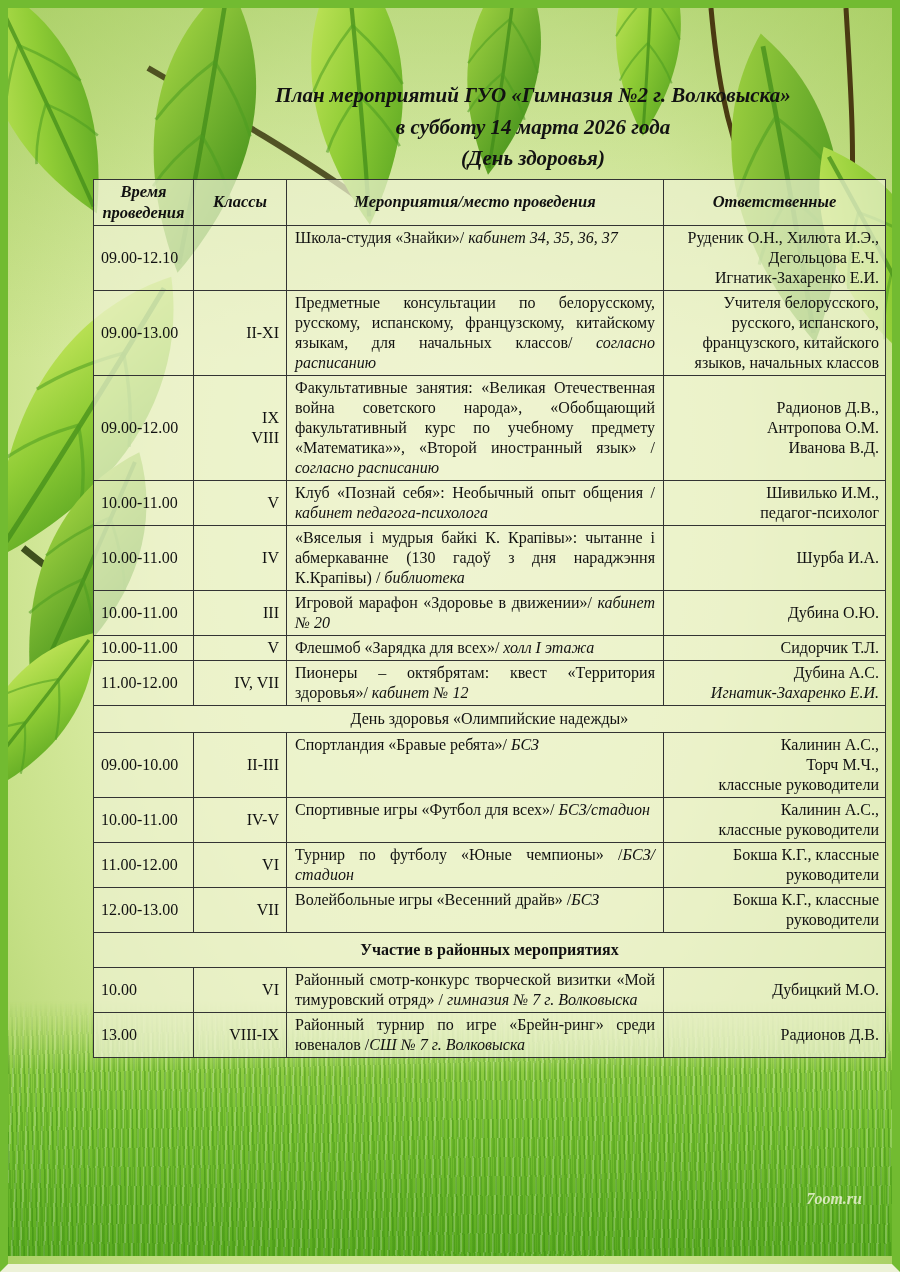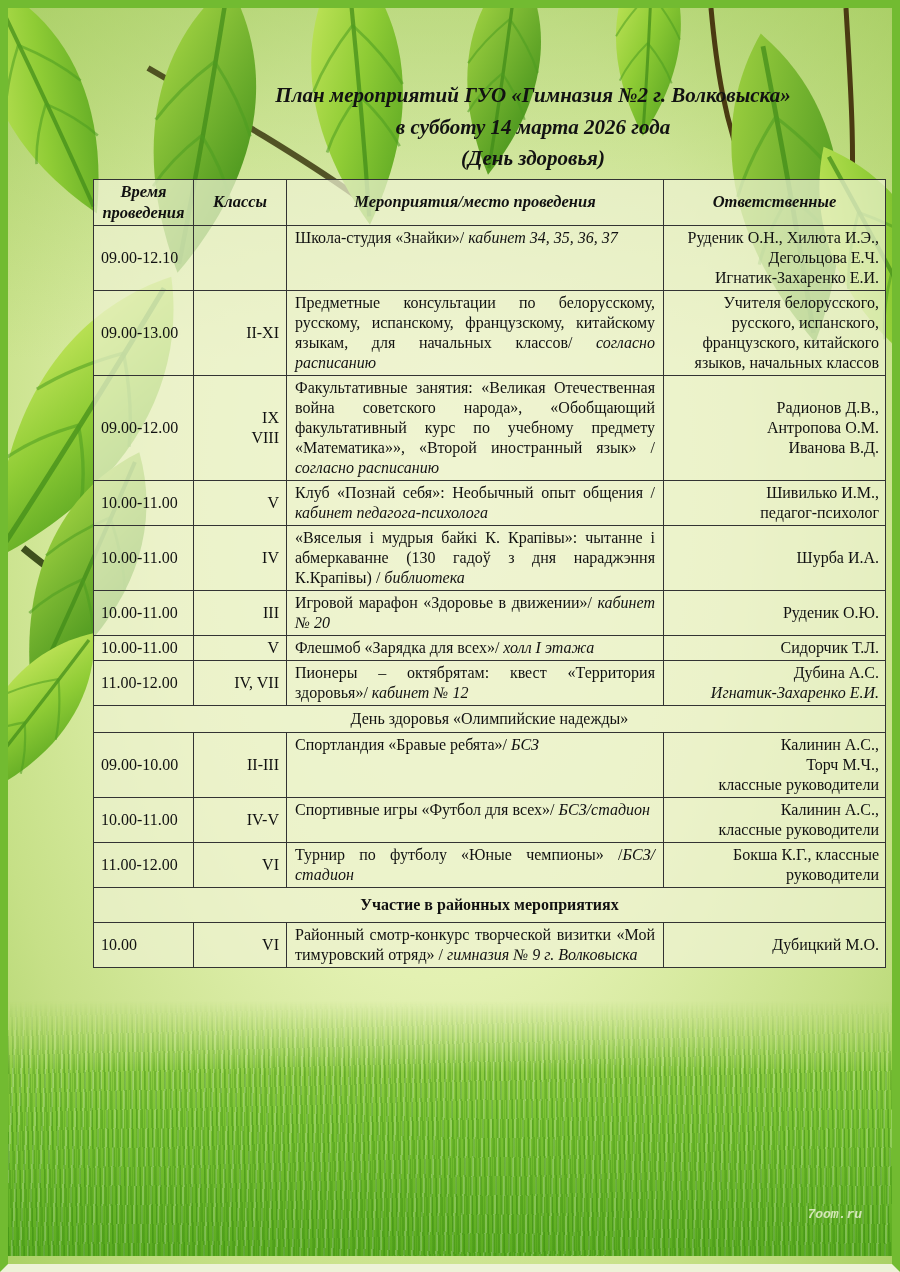--- a/index.html
+++ b/index.html
@@ -50,23 +50,23 @@
     font-size:16.5px;padding:2px 4px;
   }
   td.time{text-align:left;vertical-align:middle;white-space:nowrap;}
   td.classes{text-align:right;vertical-align:middle;white-space:pre-line;}
   td.event{text-align:justify;vertical-align:top;padding:2px 8px;}
   td.resp{text-align:right;vertical-align:middle;padding:2px 6px;}
   td.section{text-align:center;padding:3px;}
   td.section.bold{font-weight:bold;padding:7px;}
   .it{font-style:italic;}
   .watermark{
-    position:absolute;right:30px;bottom:42px;z-index:3;
-    font-family:Liberation Mono, monospace;
-    font-weight:bold;font-size:13px;font-style:italic;
+    position:absolute;right:30px;bottom:56px;z-index:3;
+    font-family:Liberation Serif, serif;
+    font-weight:bold;font-size:16px;font-style:italic;
     color:var(--watermark,#f2f5dd);opacity:0.8;
   }
 </style>
 </head>
 <body>
 
 <div id="page">
 
   <svg class="deco" width="900" height="1272" viewBox="0 0 900 1272" aria-hidden="true">
     <defs>
@@ -169,21 +169,21 @@
           <td class="event"><span>«Вяселыя і мудрыя байкі К. Крапівы»: чытанне і абмеркаванне (130 гадоў з дня нараджэння К.Крапівы) / </span><span class="it">библиотека</span></td>
           <td class="resp">
             <div>Шурба И.А.</div>
           </td>
         </tr>
         <tr>
           <td class="time">10.00-11.00</td>
           <td class="classes">III</td>
           <td class="event"><span>Игровой марафон «Здоровье в движении»/ </span><span class="it">кабинет № 20</span></td>
           <td class="resp">
-            <div>Руденик О.Ю.</div>
+            <div>Дубина О.Ю.</div>
           </td>
         </tr>
         <tr>
           <td class="time">10.00-11.00</td>
           <td class="classes">V</td>
           <td class="event"><span>Флешмоб «Зарядка для всех»/ </span><span class="it">холл I этажа</span></td>
           <td class="resp">
             <div>Сидорчик Т.Л.</div>
           </td>
         </tr>
@@ -220,27 +220,43 @@
         </tr>
         <tr>
           <td class="time">11.00-12.00</td>
           <td class="classes">VI</td>
           <td class="event"><span>Турнир по футболу «Юные чемпионы» /</span><span class="it">БСЗ/стадион</span></td>
           <td class="resp">
             <div>Бокша К.Г., классные руководители</div>
           </td>
         </tr>
         <tr>
+          <td class="time">12.00-13.00</td>
+          <td class="classes">VII</td>
+          <td class="event"><span>Волейбольные игры «Весенний драйв» /</span><span class="it">БСЗ</span></td>
+          <td class="resp">
+            <div>Бокша К.Г., классные руководители</div>
+          </td>
+        </tr>
+        <tr>
           <td class="section bold" colspan="4">Участие в районных мероприятиях</td>
         </tr>
         <tr>
           <td class="time">10.00</td>
           <td class="classes">VI</td>
-          <td class="event"><span>Районный смотр-конкурс творческой визитки «Мой тимуровский отряд» / </span><span class="it">гимназия № 9 г. Волковыска</span></td>
+          <td class="event"><span>Районный смотр-конкурс творческой визитки «Мой тимуровский отряд» / </span><span class="it">гимназия № 7 г. Волковыска</span></td>
           <td class="resp">
             <div>Дубицкий М.О.</div>
+          </td>
+        </tr>
+        <tr>
+          <td class="time">13.00</td>
+          <td class="classes">VIII-IX</td>
+          <td class="event"><span>Районный турнир по игре «Брейн-ринг» среди ювеналов /</span><span class="it">СШ № 7 г. Волковыска</span></td>
+          <td class="resp">
+            <div>Радионов Д.В.</div>
           </td>
         </tr>
       </tbody>
   </table>
 
   <div class="watermark">7oom.ru</div>
 </div>
 
 </body></html>

